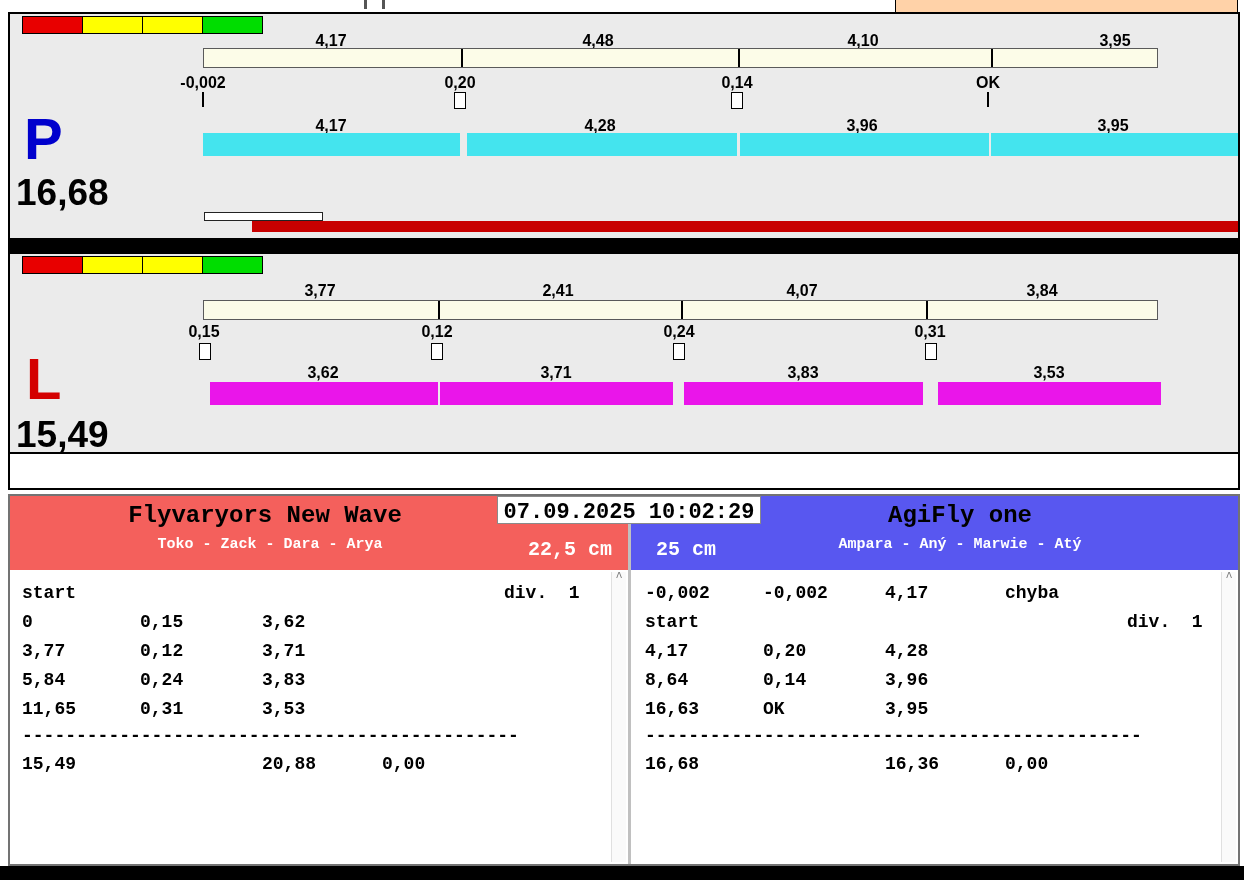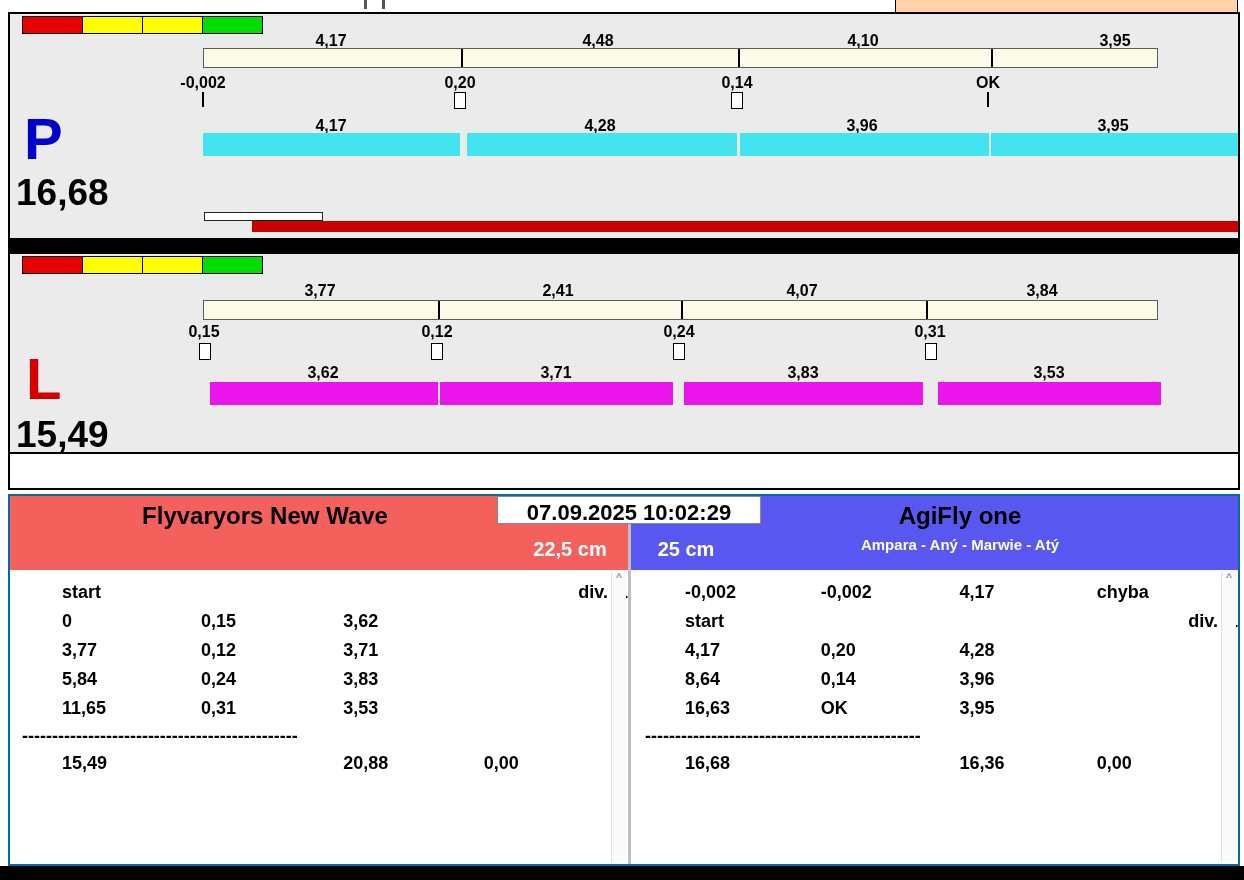--- a/index.html
+++ b/index.html
@@ -34,37 +34,37 @@
   .runbar { position:absolute; height:23px; }
   .lane-p .runbar { background:#44e4ee; }
   .lane-l .runbar { background:#ea15ea; }
   .total { position:absolute; font-size:37px; font-weight:bold; color:#000; line-height:1; white-space:pre; }
   .probox { position:absolute; left:194px; top:198px; width:119px; height:9px; background:#fff; border:1px solid #222; }
   .redbar { position:absolute; left:242px; top:207px; width:986px; height:11px; background:#c80000; }
   .lstrip { position:absolute; left:0; right:0; top:198px; bottom:0; background:#fff; border-top:2px solid #000; }
 
   
   .board { position:absolute; left:8px; top:494px; width:1232px; height:372px;
-           background:#8b5cf6; border:2px solid #0369a1; }
+           background:#8b5cf6; border:2px solid #737373;font-family:Liberation Mono, monospace; }
   .hdr { position:absolute; top:0; height:74px; }
   .hdr-left { left:0; width:618px; background:#f4605c; }
   .hdr-right { left:621px; width:607px; background:#5857f0; }
   .vsep { position:absolute; left:618px; top:0; width:3px; height:100%; background:#c0c0c0; }
   .hdr-title { position:absolute; font-size:24px; font-weight:bold; color:#000; text-align:center; white-space:pre; }
   .hdr-sub { position:absolute; font-size:15px; font-weight:bold; color:#fff; text-align:center; white-space:pre; }
   .hdr-h { position:absolute; font-size:20px; font-weight:bold; color:#fff; text-align:center; white-space:pre; }
   .stamp { position:absolute; left:487px; top:0; width:264px; height:28px; background:#fff;
            border:1px solid #8a8a8a; text-align:center; line-height:32px; font-size:22px;
            font-weight:bold; color:#000; z-index:5; white-space:pre; }
   .log { position:absolute; top:74px; bottom:0; background:#fff; padding:8px 0 0 12px; overflow:hidden; }
   .log-left { left:0; width:618px; }
   .log-right { left:621px; width:607px; padding-left:14px; }
   .logrow { display:flex; height:29px; align-items:center; font-size:18px; font-weight:bold;
             color:#000; white-space:pre; }
-  .c { display:inline-block; white-space:pre; overflow:visible;margin-left:40px; }
+  .c { display:inline-block; white-space:pre; overflow:visible; }
   .c1 { width:118px; } .c2 { width:122px; } .c3 { width:120px; } .c4 { width:110px; }
   .c5 { flex:1; padding-left:12px; }
   .logsep { height:26px; line-height:26px; font-size:18px; font-weight:bold; color:#000;
             white-space:pre; overflow:hidden; }
   .scroll { position:absolute; top:2px; right:2px; bottom:2px; width:15px; background:#fafafa;
             border-left:1px solid #e0e0e0; color:#777; font-size:12px; text-align:center;
             line-height:13px; }
 
   .bottombar { position:absolute; left:0; top:866px; width:1244px; height:14px; background:#000; }
 </style>
@@ -171,20 +171,21 @@
 
     <div class="total" style="left:6px;top:162px">15,49</div>
 
     <div class="lstrip"></div>
   </div>
 
   <div class="board">
 
     <div class="hdr hdr-left">
       <div class="hdr-title" style="left:0;top:6px;width:510px">Flyvaryors New Wave</div>
+      <div class="hdr-sub" style="left:0;top:40px;width:520px">Toko - Zack - Dara - Arya</div>
       <div class="hdr-h" style="left:500px;top:42px;width:120px">22,5 cm</div>
     </div>
 
     <div class="vsep"></div>
 
     <div class="hdr hdr-right"></div>
     <div class="hdr-h" style="left:626px;top:42px;width:100px">25 cm</div>
     <div class="hdr-title" style="left:750px;top:6px;width:400px">AgiFly one</div>
     <div class="hdr-sub" style="left:710px;top:40px;width:480px">Ampara - Aný - Marwie - Atý</div>
 

